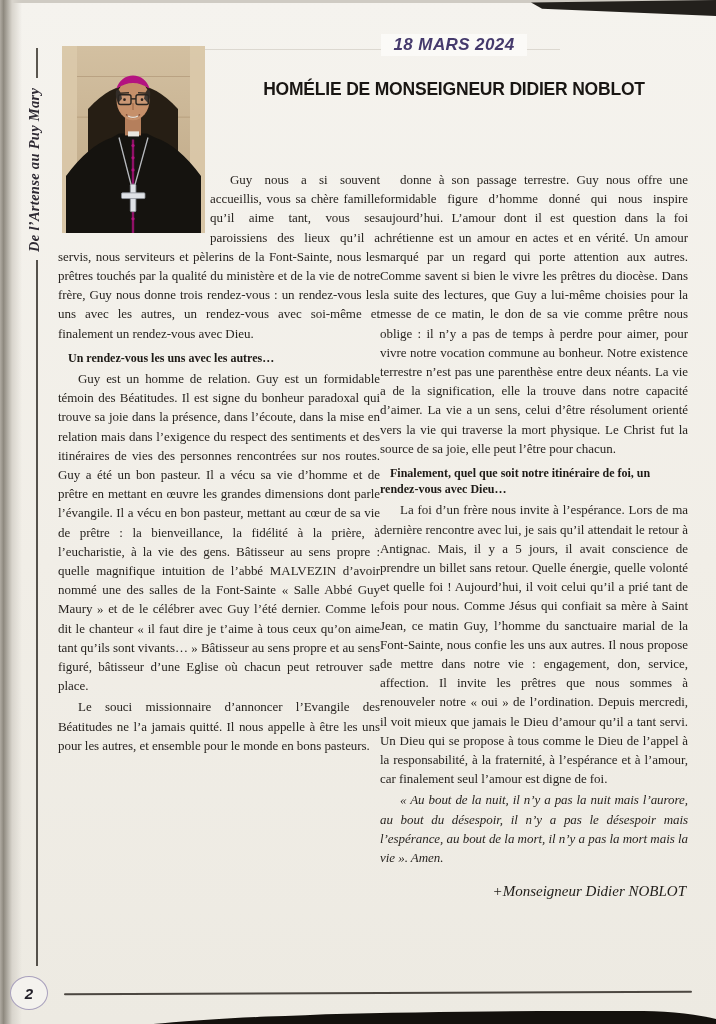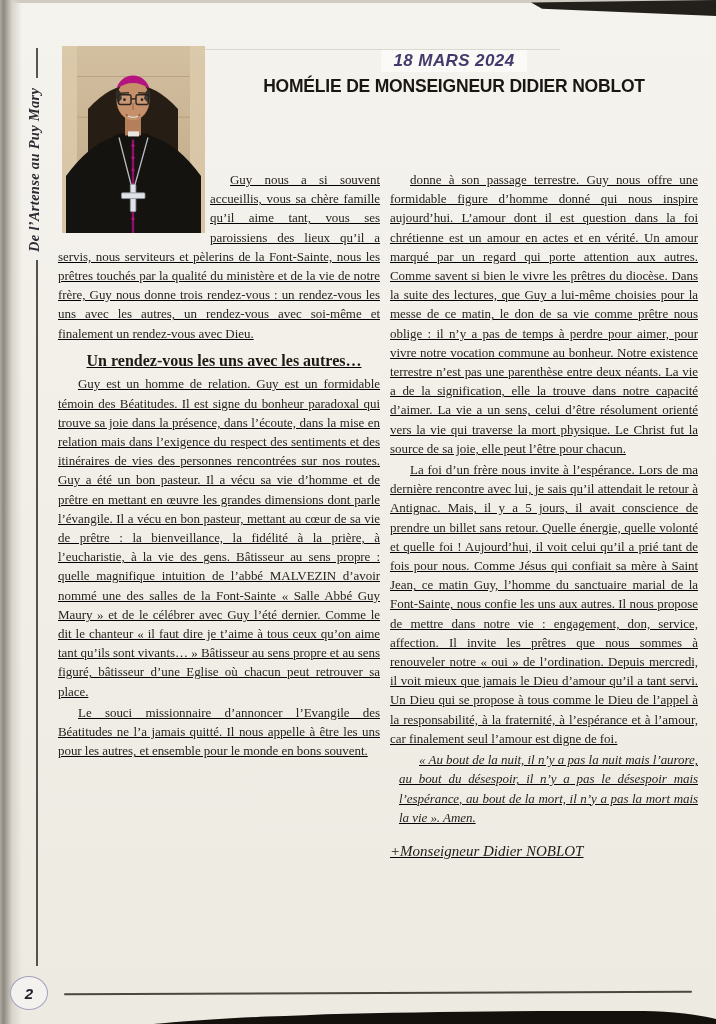--- a/index.html
+++ b/index.html
@@ -19,44 +19,44 @@
 
   
   .sidebar-rule-top{position:absolute;left:36px;top:48px;width:2px;height:30px;background:#5a564f;}
   .sidebar-rule{position:absolute;left:36px;top:260px;width:2px;height:706px;background:#55514b;}
   .sidebar-text{position:absolute;left:20px;top:84px;height:172px;width:28px;
         display:flex;align-items:center;justify-content:center;
         writing-mode:vertical-rl;transform:rotate(180deg);
         font:italic 600 14.5px "Liberation Serif",serif;color:#2e2a33;letter-spacing:.3px;white-space:nowrap;}
 
   
-  .header{position:absolute;left:208px;right:16px;top:50px;text-align:center;}
+  .header{position:absolute;left:208px;right:16px;top:34px;text-align:center;}
   .date-badge{display:inline-block;padding:1px 12px;background:#fbfaf7;
         font:italic 700 17px "Liberation Sans",sans-serif;color:#453a6c;letter-spacing:.4px;}
-  .title{margin:4px 0 0;font:700 17.5px "Liberation Sans",sans-serif;color:#191613;letter-spacing:-.2px;}
+  .title{margin:23px 0 0;font:700 17.5px "Liberation Sans",sans-serif;color:#191613;letter-spacing:-.2px;}
   .subtitle{margin:2px 0 0;font:italic 500 16.5px "Liberation Sans",sans-serif;color:#23201c;line-height:1.4;}
 
   
   .photo{position:absolute;left:62px;top:46px;width:143px;height:187px;overflow:hidden;}
   .photo svg{display:block;width:100%;height:100%;}
 
   
   .columns{position:absolute;left:58px;top:170px;width:640px;height:828px;
-        display:flex;gap:10px;overflow:hidden;text-decoration:underline;}
+        display:flex;overflow:hidden;}
   .col-left{width:322px;}
   .col-right{width:308px;}
   .photo-spacer{float:left;width:152px;height:66px;}
   .para{margin:0;text-align:justify;text-indent:20px;
         font-family:"Liberation Serif",serif;font-size:13px;line-height:19.2px;
         color:#282420;hyphens:auto;-webkit-hyphens:auto;letter-spacing:-.05px;}
   .para + .para{margin-top:2px;}
-  .section-heading{margin:7px 0 3px;text-indent:10px;text-align:center;
-        font-family:"Liberation Serif",serif;font-weight:700;font-size:16px;color:#1d1a16;line-height:1.35;}
-  .quote{font-style:italic;margin-top:6px;margin-left:9px;}
-  .signature{margin:16px 2px 0 0;
+  .section-heading{margin:7px 0 3px;text-indent:10px;text-align:left;
+        font-family:"Liberation Serif",serif;font-weight:700;font-size:12px;color:#1d1a16;line-height:1.35;}
+  .quote{font-style:italic;margin-top:6px;}
+  .signature{margin:16px 2px 0 0;text-align:right;
         font:italic 15px "Liberation Serif",serif;color:#23201c;}
 
   
   .footer-rule{position:absolute;left:64px;top:992px;width:628px;height:2.2px;background:#4c4741;
         border-radius:2px;transform:rotate(-.25deg);}
   .page-badge{position:absolute;left:10px;top:976px;width:36px;height:32px;border-radius:50%;
         border:1.6px solid #a9a1bd;background:#f4f2ee;display:flex;align-items:center;justify-content:center;
         font:italic 700 15px "Liberation Sans",sans-serif;color:#211e28;}
 </style>
 </head>
@@ -122,24 +122,25 @@
       </g>
     </svg>
   </div>
 
   <div class="columns">
     <div class="col-left">
       <div class="photo-spacer"></div>
       <p class="para">Guy nous a si souvent accueillis, vous sa chère famille qu’il aime tant, vous ses paroissiens des lieux qu’il a servis, nous serviteurs et pèlerins de la Font-Sainte, nous les prêtres touchés par la qualité du ministère et de la vie de notre frère, Guy nous donne trois rendez-vous : un rendez-vous les uns avec les autres, un rendez-vous avec soi-même et finalement un rendez-vous avec Dieu.</p>
       <h3 class="section-heading">Un rendez-vous les uns avec les autres…</h3>
       <p class="para">Guy est un homme de relation. Guy est un formidable témoin des Béatitudes. Il est signe du bonheur paradoxal qui trouve sa joie dans la présence, dans l’écoute, dans la mise en relation mais dans l’exigence du respect des sentiments et des itinéraires de vies des personnes rencontrées sur nos routes. Guy a été un bon pasteur. Il a vécu sa vie d’homme et de prêtre en mettant en œuvre les grandes dimensions dont parle l’évangile. Il a vécu en bon pasteur, mettant au cœur de sa vie de prêtre : la bienveillance, la fidélité à la prière, à l’eucharistie, à la vie des gens. Bâtisseur au sens propre : quelle magnifique intuition de l’abbé MALVEZIN d’avoir nommé une des salles de la Font-Sainte « Salle Abbé Guy Maury » et de le célébrer avec Guy l’été dernier. Comme le dit le chanteur « il faut dire je t’aime à tous ceux qu’on aime tant qu’ils sont vivants… » Bâtisseur au sens propre et au sens figuré, bâtisseur d’une Eglise où chacun peut retrouver sa place.</p>
-      <p class="para">Le souci missionnaire d’annoncer l’Evangile des Béatitudes ne l’a jamais quitté. Il nous appelle à être les uns pour les autres, et ensemble pour le monde en bons souvent.</p>
+      <p class="para">Le souci missionnaire d’annoncer l’Evangile des Béatitudes ne l’a jamais quitté. Il nous appelle à être les uns pour les autres, et ensemble pour le monde en bons pasteurs.</p>
     </div>
     <div class="col-right">
       <p class="para">donne à son passage terrestre. Guy nous offre une formidable figure d’homme donné qui nous inspire aujourd’hui. L’amour dont il est question dans la foi chrétienne est un amour en actes et en vérité. Un amour marqué par un regard qui porte attention aux autres. Comme savent si bien le vivre les prêtres du diocèse. Dans la suite des lectures, que Guy a lui-même choisies pour la messe de ce matin, le don de sa vie comme prêtre nous oblige : il n’y a pas de temps à perdre pour aimer, pour vivre notre vocation commune au bonheur. Notre existence terrestre n’est pas une parenthèse entre deux néants. La vie a de la signification, elle la trouve dans notre capacité d’aimer. La vie a un sens, celui d’être résolument orienté vers la vie qui traverse la mort physique. Le Christ fut la source de sa joie, elle peut l’être pour chacun.</p>
+      <h3 class="section-heading">Finalement, quel que soit notre itinéraire de foi, un rendez-vous avec Dieu…</h3>
       <p class="para">La foi d’un frère nous invite à l’espérance. Lors de ma dernière rencontre avec lui, je sais qu’il attendait le retour à Antignac. Mais, il y a 5 jours, il avait conscience de prendre un billet sans retour. Quelle énergie, quelle volonté et quelle foi ! Aujourd’hui, il voit celui qu’il a prié tant de fois pour nous. Comme Jésus qui confiait sa mère à Saint Jean, ce matin Guy, l’homme du sanctuaire marial de la Font-Sainte, nous confie les uns aux autres. Il nous propose de mettre dans notre vie : engagement, don, service, affection. Il invite les prêtres que nous sommes à renouveler notre « oui » de l’ordination. Depuis mercredi, il voit mieux que jamais le Dieu d’amour qu’il a tant servi. Un Dieu qui se propose à tous comme le Dieu de l’appel à la responsabilité, à la fraternité, à l’espérance et à l’amour, car finalement seul l’amour est digne de foi.</p>
       <p class="para quote">« Au bout de la nuit, il n’y a pas la nuit mais l’aurore, au bout du désespoir, il n’y a pas le désespoir mais l’espérance, au bout de la mort, il n’y a pas la mort mais la vie ». Amen.</p>
       <div class="signature">+Monseigneur Didier NOBLOT</div>
     </div>
   </div>
 
   <div class="footer-rule"></div>
   <div class="page-badge">2</div>
   <div class="scan-bottom"></div>
 

